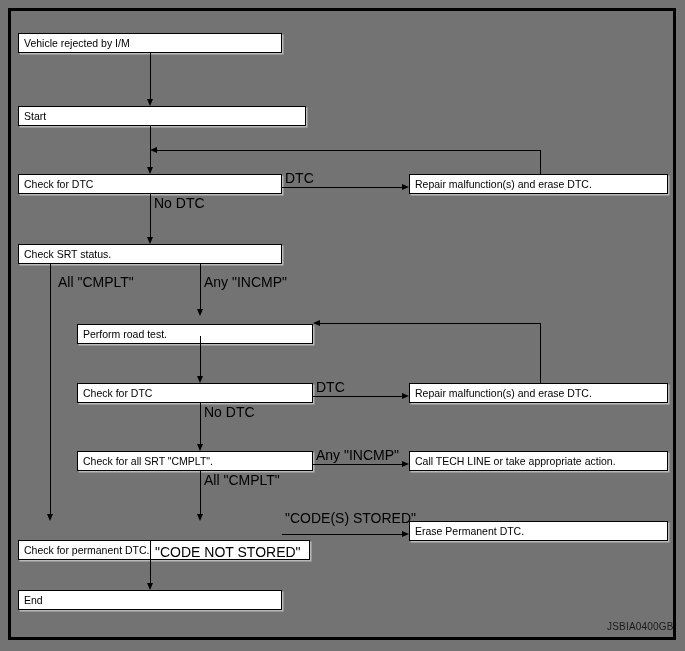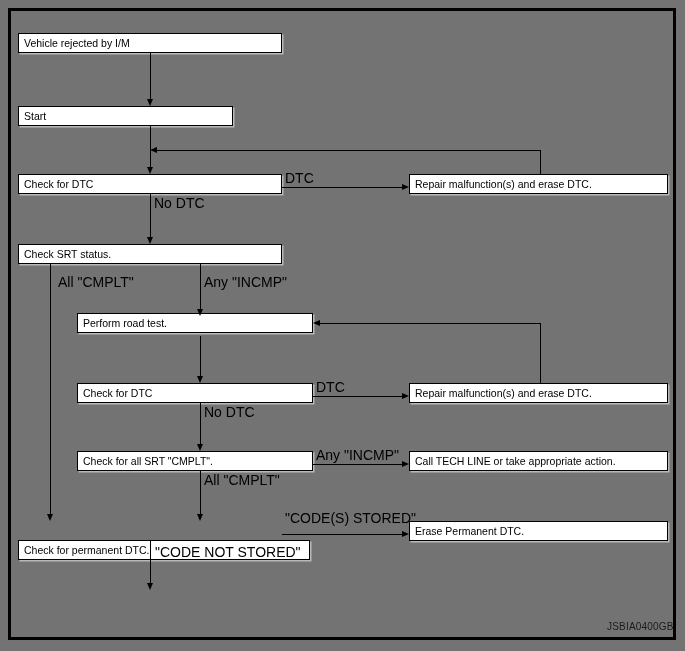--- a/index.html
+++ b/index.html
@@ -99,42 +99,43 @@
 </style>
 </head>
 <body>
 
 <div id="page">
 
   <div id="frame"></div>
 
   <div class="fbox" style="left:18px; top:33px; width:264px;">Vehicle rejected by I/M</div>
 
-  <div class="fbox" style="left:18px; top:106px; width:215px;">Start</div>
+  <div class="fbox" style="left:18px; top:106px; width:288px;">Start</div>
 
   <div class="fbox" style="left:18px; top:174px; width:264px;">Check for DTC</div>
 
   <div class="fbox" style="left:409px; top:174px; width:259px;">Repair malfunction(s) and erase DTC.</div>
 
   <div class="fbox" style="left:18px; top:244px; width:264px;">Check SRT status.</div>
 
-  <div class="fbox" style="left:77px; top:313px; width:236px;">Perform road test.</div>
+  <div class="fbox" style="left:77px; top:324px; width:236px;">Perform road test.</div>
 
   <div class="fbox" style="left:77px; top:383px; width:236px;">Check for DTC</div>
 
   <div class="fbox" style="left:409px; top:383px; width:259px;">Repair malfunction(s) and erase DTC.</div>
 
   <div class="fbox" style="left:77px; top:451px; width:236px;">Check for all SRT "CMPLT".</div>
 
   <div class="fbox" style="left:409px; top:451px; width:259px;">Call TECH LINE or take appropriate action.</div>
 
   <div class="fbox" style="left:18px; top:540px; width:292px;">Check for permanent DTC.</div>
 
   <div class="fbox" style="left:409px; top:521px; width:259px;">Erase Permanent DTC.</div>
 
+  <div class="fbox" style="left:18px; top:590px; width:264px;">End</div>
 
   <div class="vline" style="left:150px; top:53px; height:46px;"></div>
   <div class="arrow-down" style="left:146.5px; top:99px;"></div>
 
   <div class="vline" style="left:150px; top:126px; height:41px;"></div>
   <div class="arrow-down" style="left:146.5px; top:167px;"></div>
 
   <div class="vline" style="left:540px; top:150px; height:24px;"></div>
   <div class="hline" style="left:157px; top:150px; width:384px;"></div>
   <div class="arrow-left" style="left:150px; top:146.5px;"></div>

